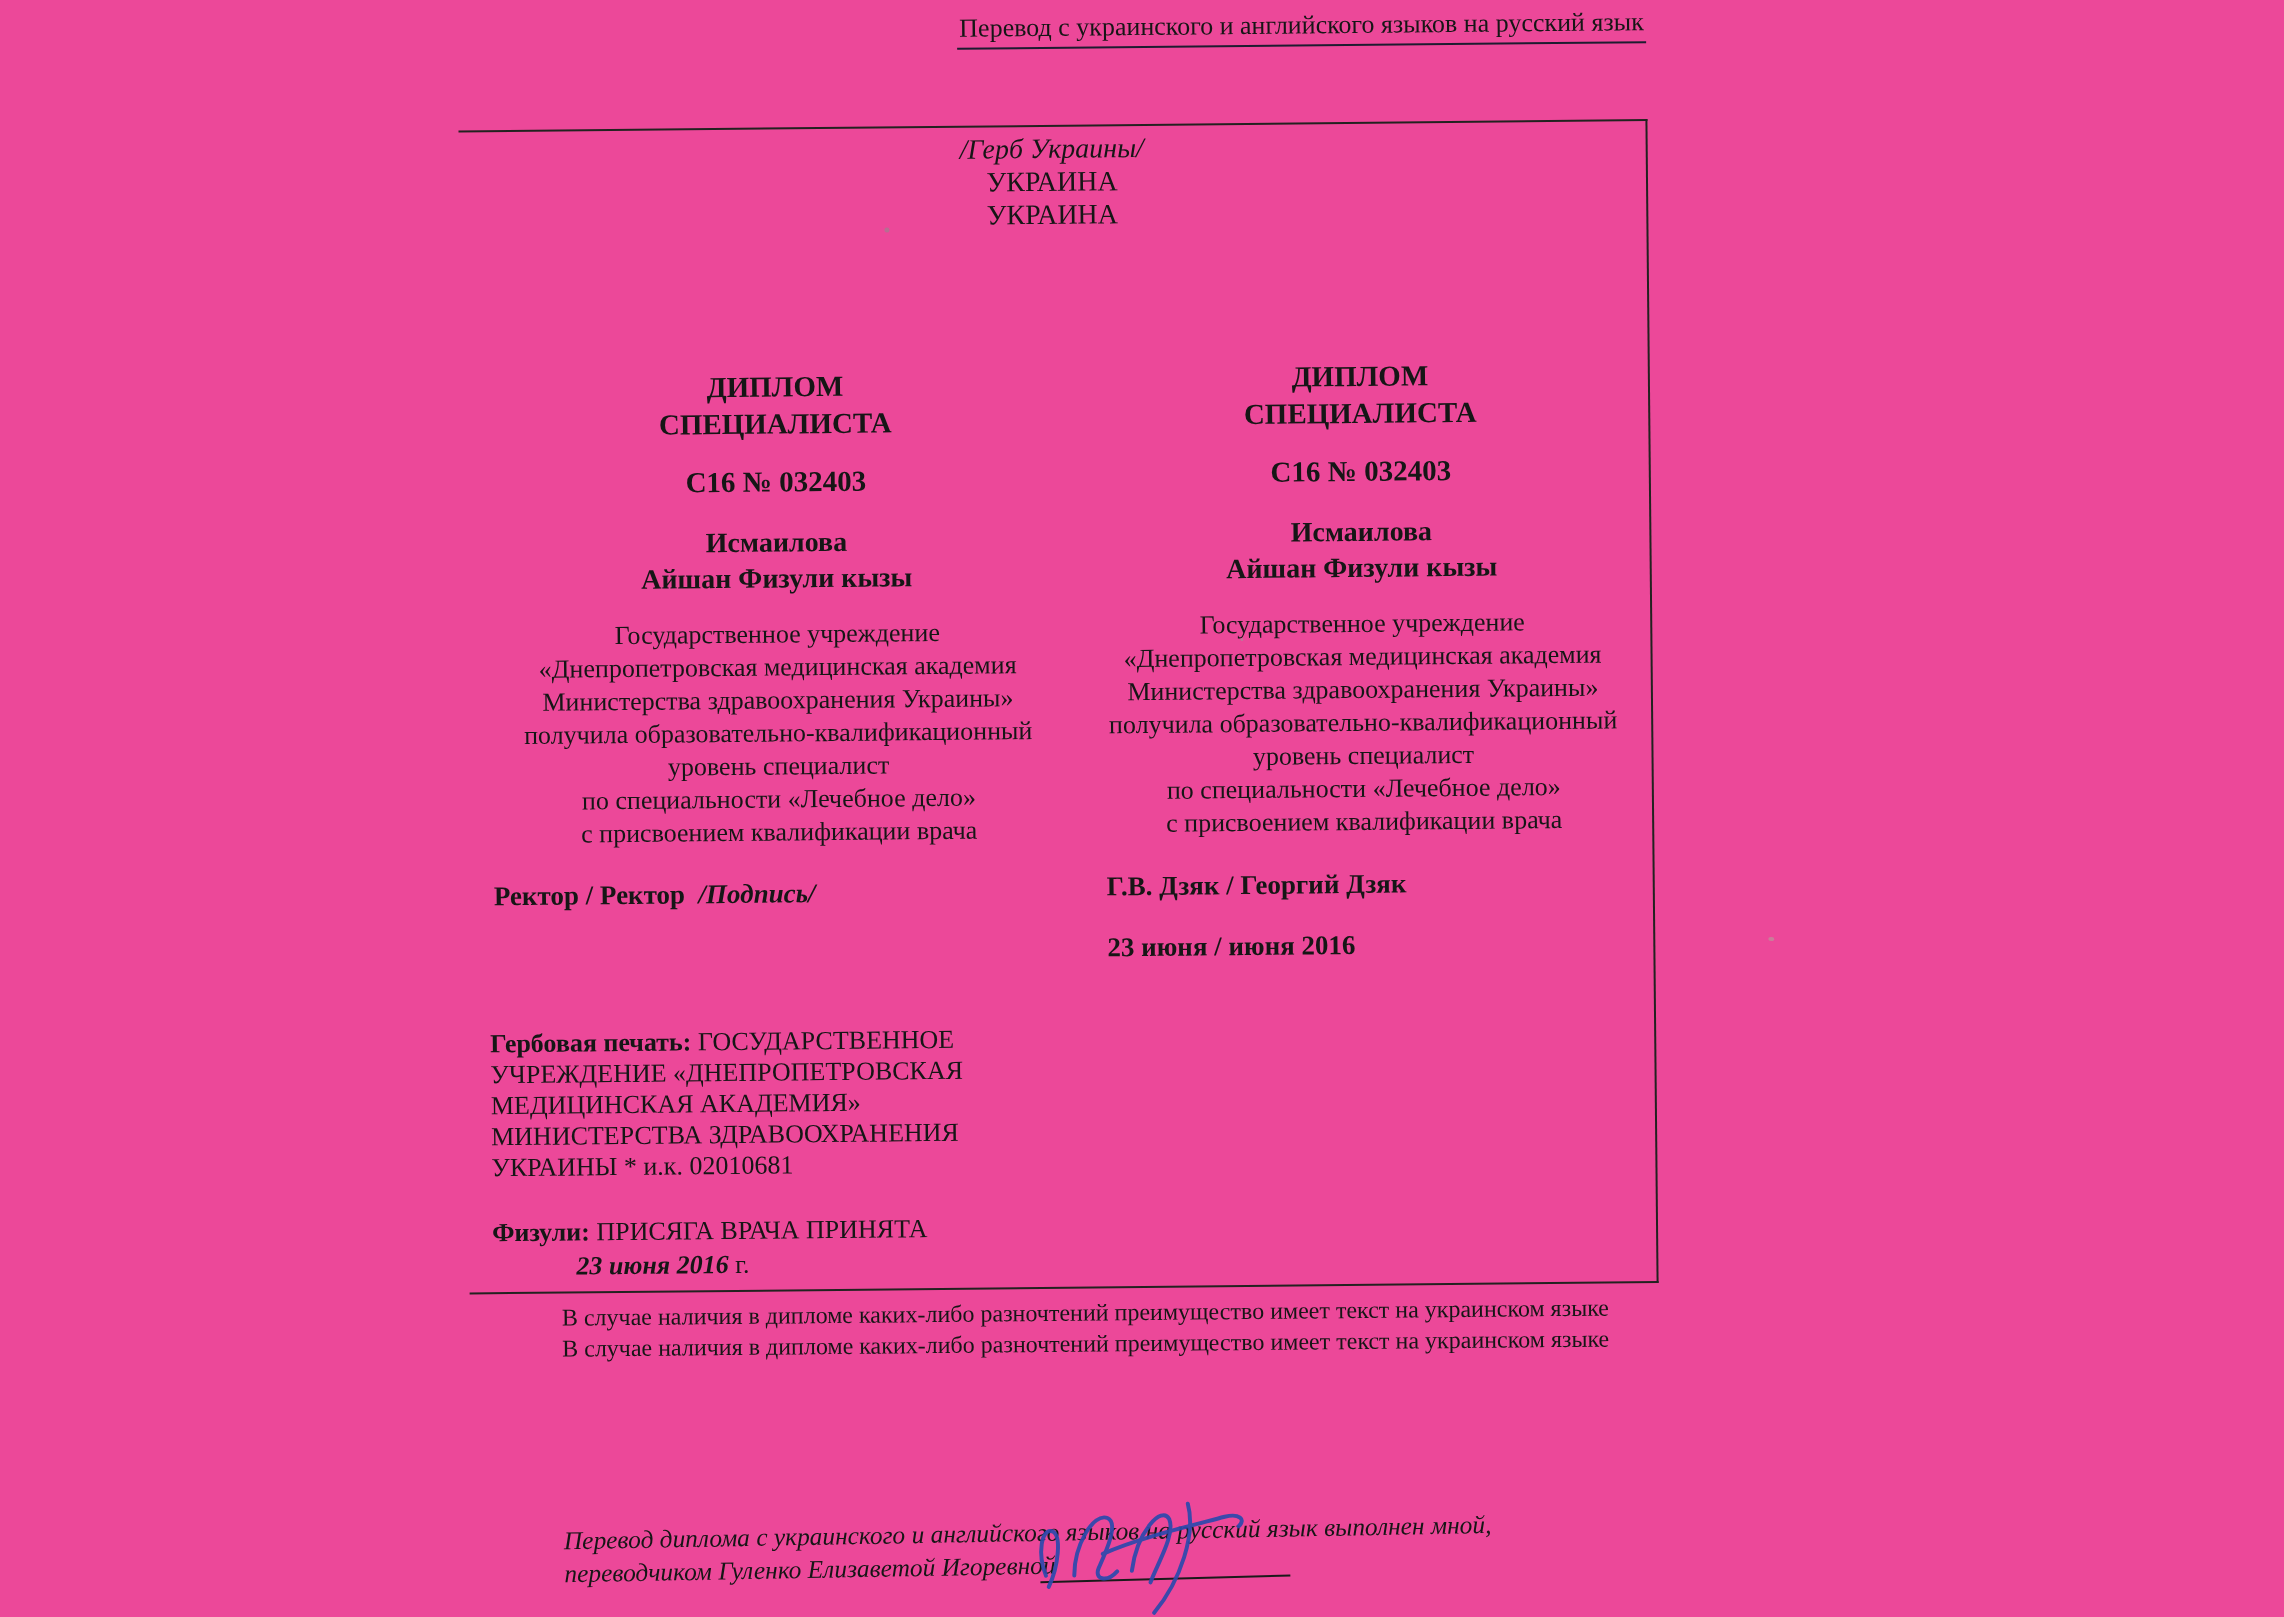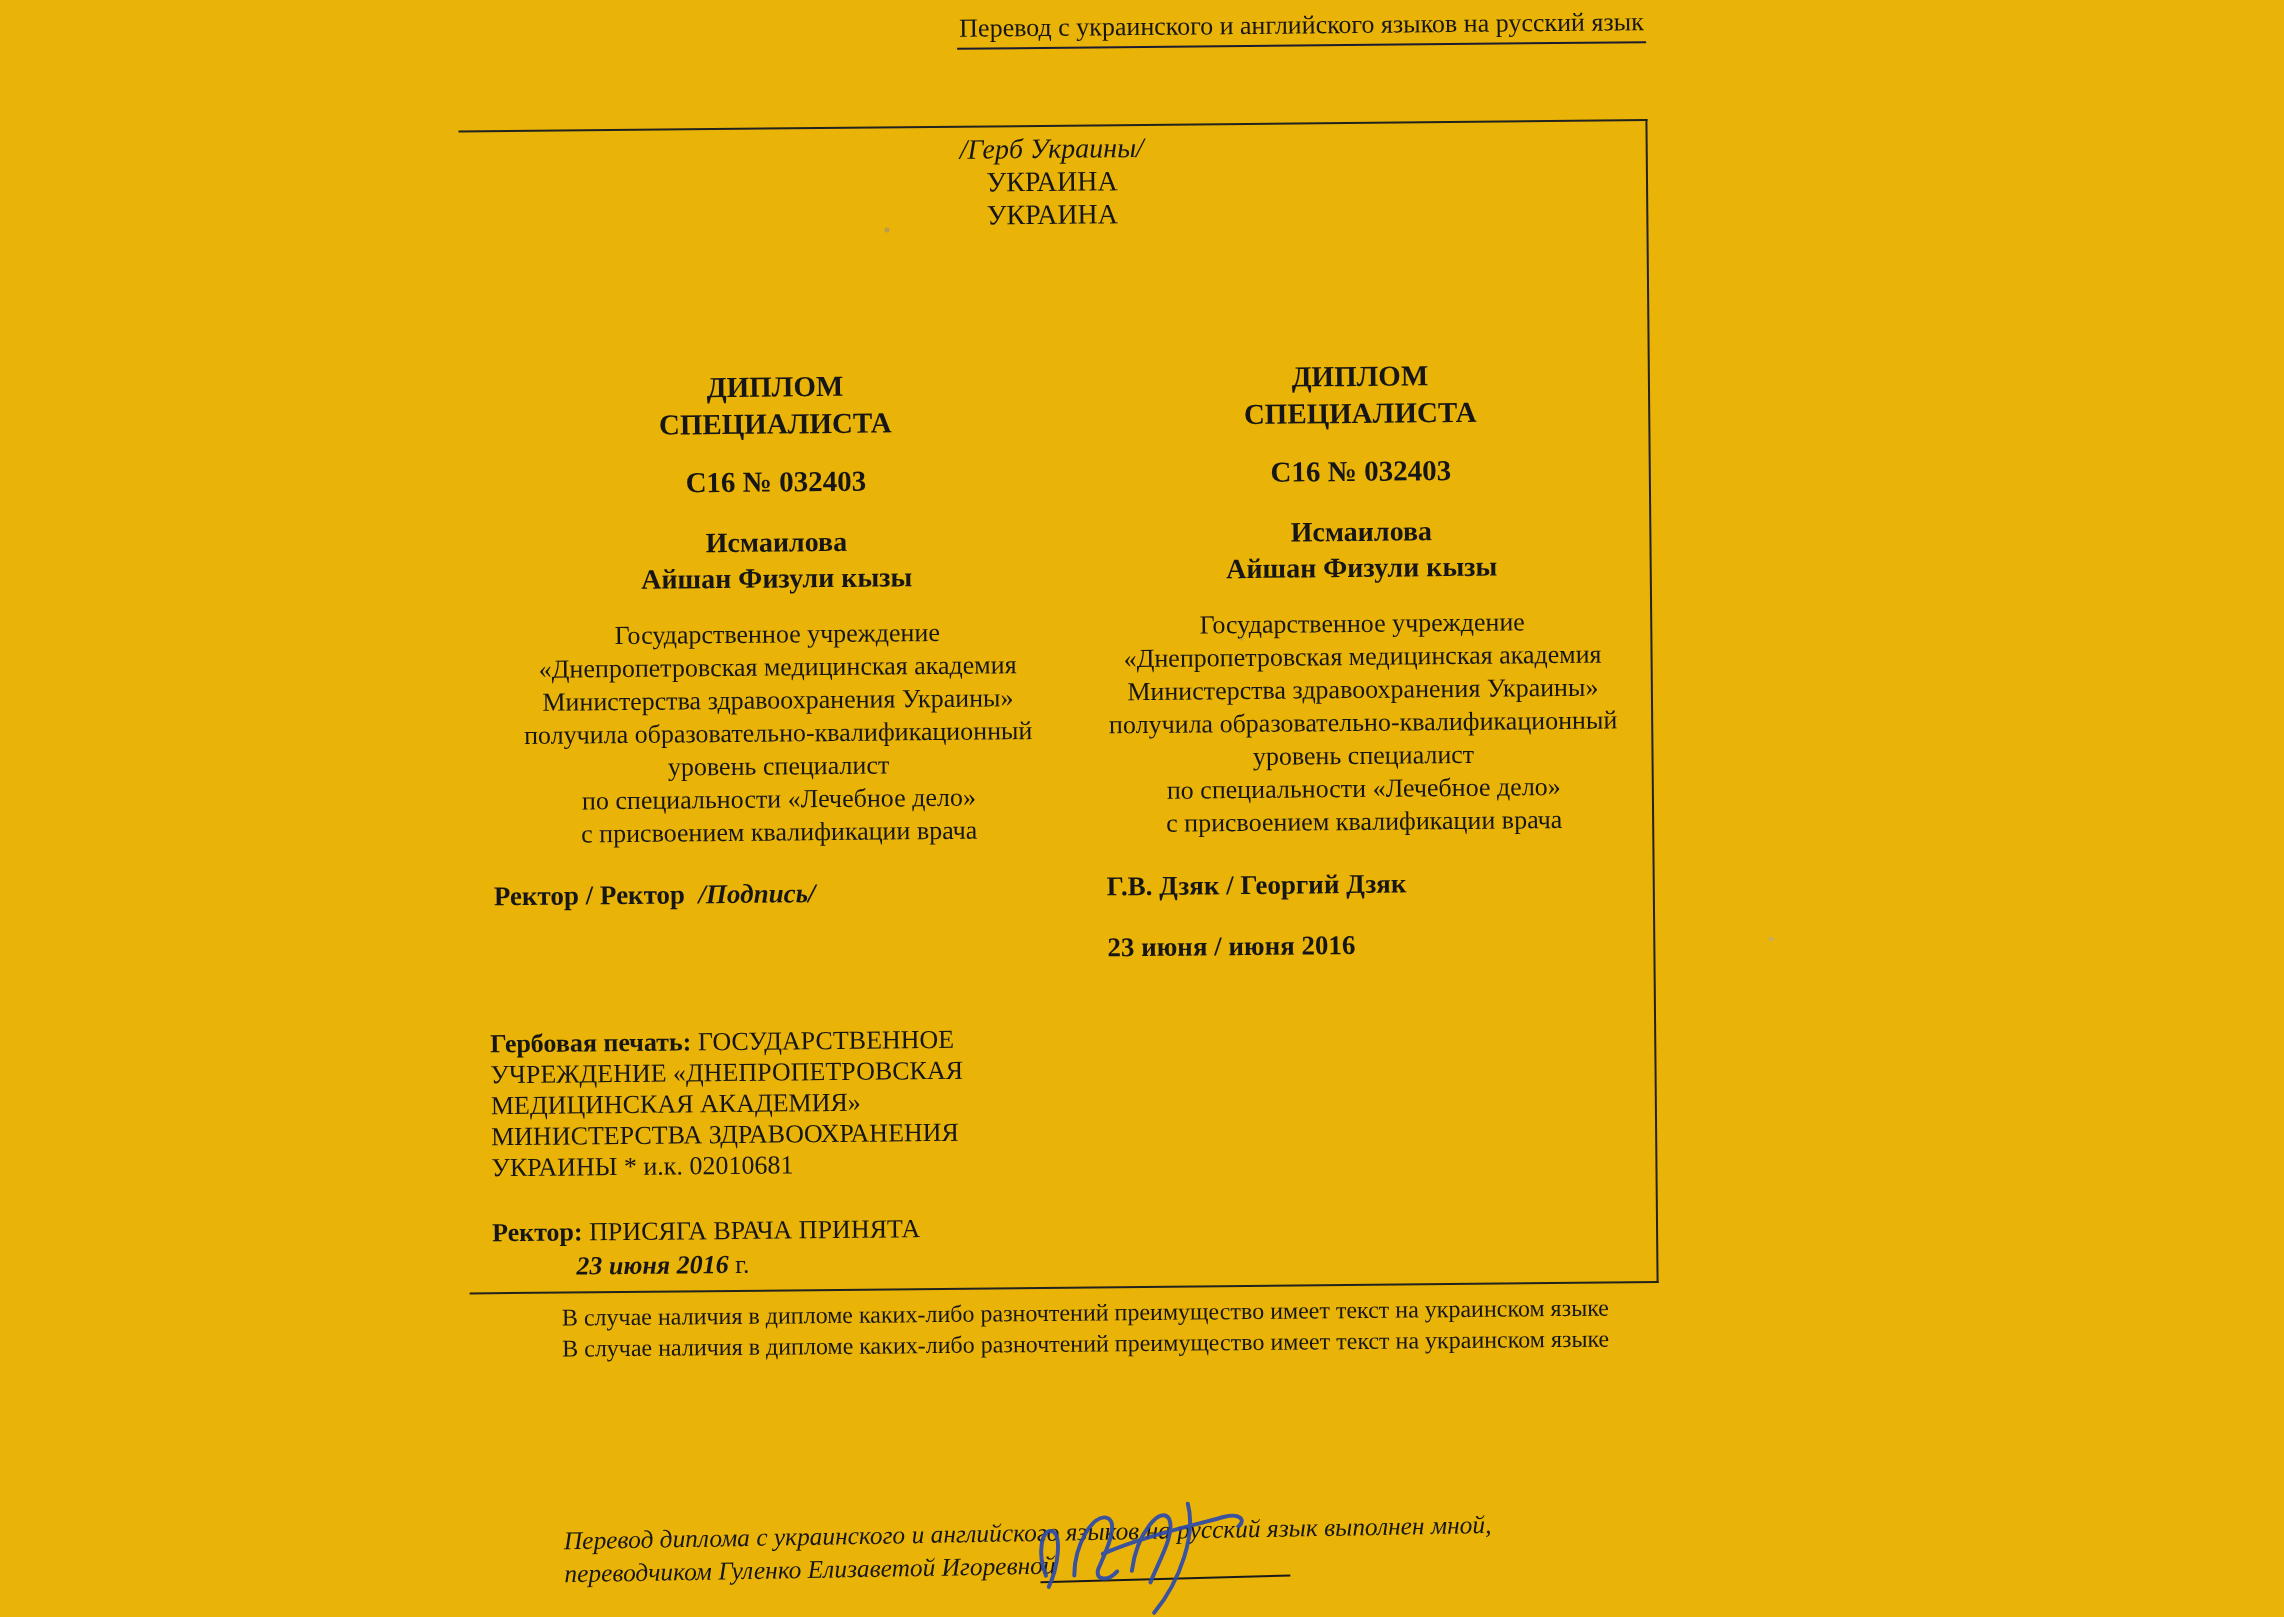--- a/index.html
+++ b/index.html
@@ -5,21 +5,21 @@
   html,body{margin:0;padding:0;}
   body{
     width:2284px;height:1617px;
     background:#ffffff;
     font-family:"Liberation Serif","DejaVu Serif",serif;
     color:#161616;
     overflow:hidden;
   }
   .sheet{
     position:relative;width:2284px;height:1617px;
-    background:#eab308;
+    background:#ec4899;
     overflow:hidden;
   }
   .tilt{
     position:absolute;inset:0;
     transform:rotate(-0.55deg);
     transform-origin:1142px 808px;
   }
   .b{font-weight:bold;}
   .i{font-style:italic;}
   .bi{font-weight:bold;font-style:italic;}
@@ -153,21 +153,21 @@
     <div class="seal">
       <span class="b">Гербовая печать:</span>
       <span>ГОСУДАРСТВЕННОЕ</span><br>
       <span>УЧРЕЖДЕНИЕ «ДНЕПРОПЕТРОВСКАЯ</span><br>
       <span>МЕДИЦИНСКАЯ АКАДЕМИЯ»</span><br>
       <span>МИНИСТЕРСТВА ЗДРАВООХРАНЕНИЯ</span><br>
       <span>УКРАИНЫ * и.к. 02010681</span>
     </div>
 
     <div class="stamp">
-      <span class="b">Ректор:</span>
+      <span class="b">Физули:</span>
       <span>ПРИСЯГА ВРАЧА ПРИНЯТА</span><br>
       <span class="indent bi">23 июня 2016</span><span> г.</span>
     </div>
 
     <div class="note note1">В случае наличия в дипломе каких-либо разночтений преимущество имеет текст на украинском языке</div>
     <div class="note note2">В случае наличия в дипломе каких-либо разночтений преимущество имеет текст на украинском языке</div>
 
     <div class="translator">
       <div>Перевод диплома с украинского и английского языков на русский язык выполнен мной,</div>
       <div>переводчиком Гуленко Елизаветой Игоревной</div>

